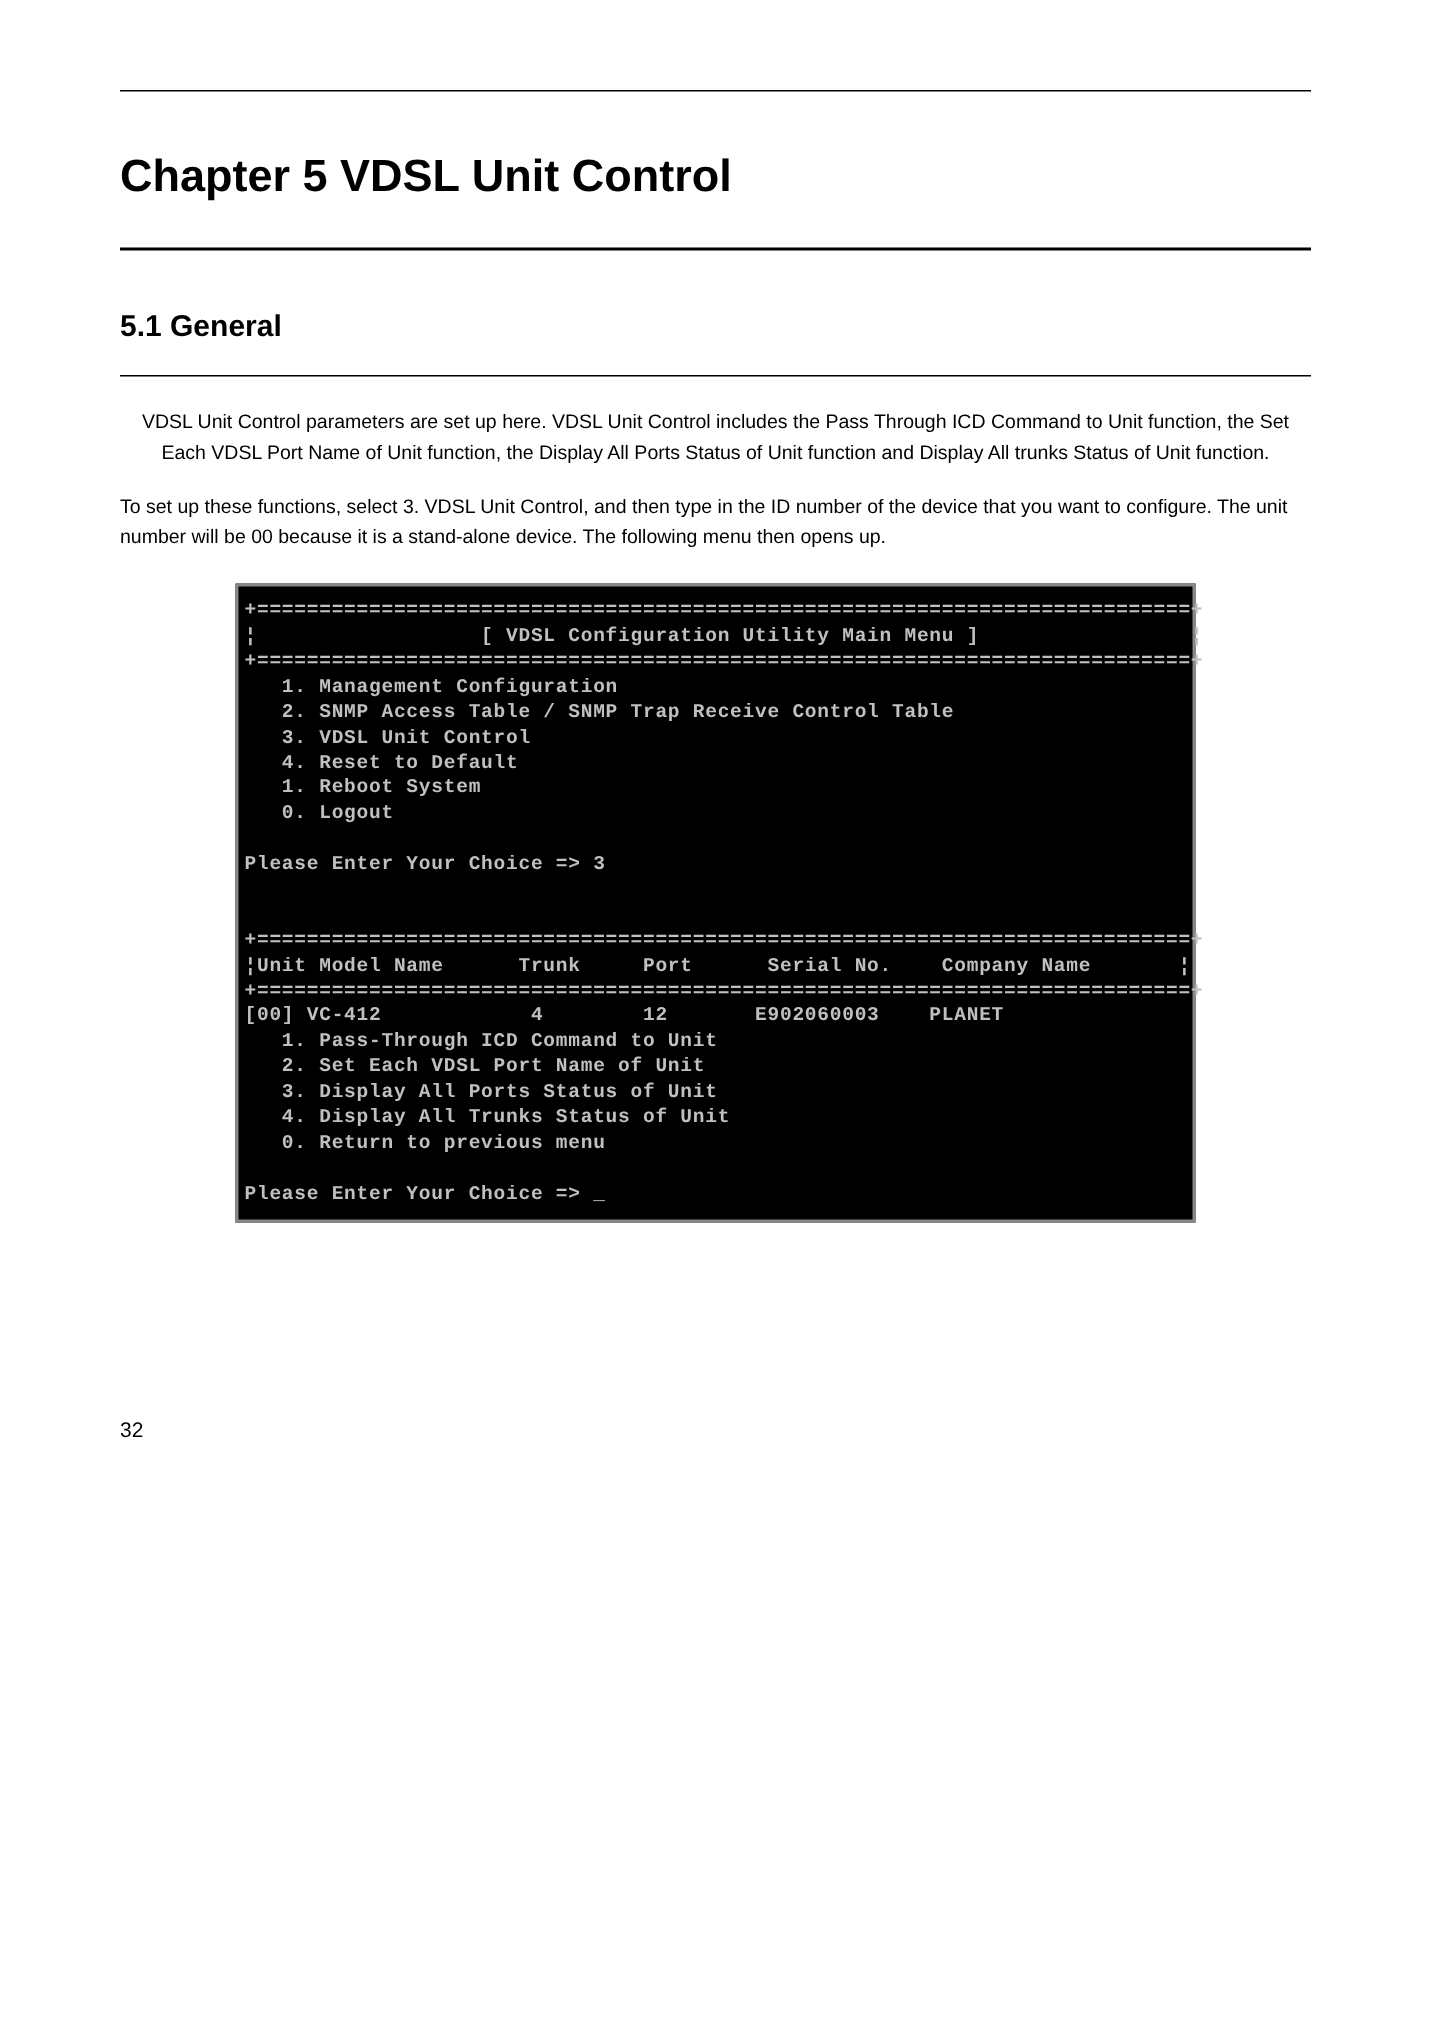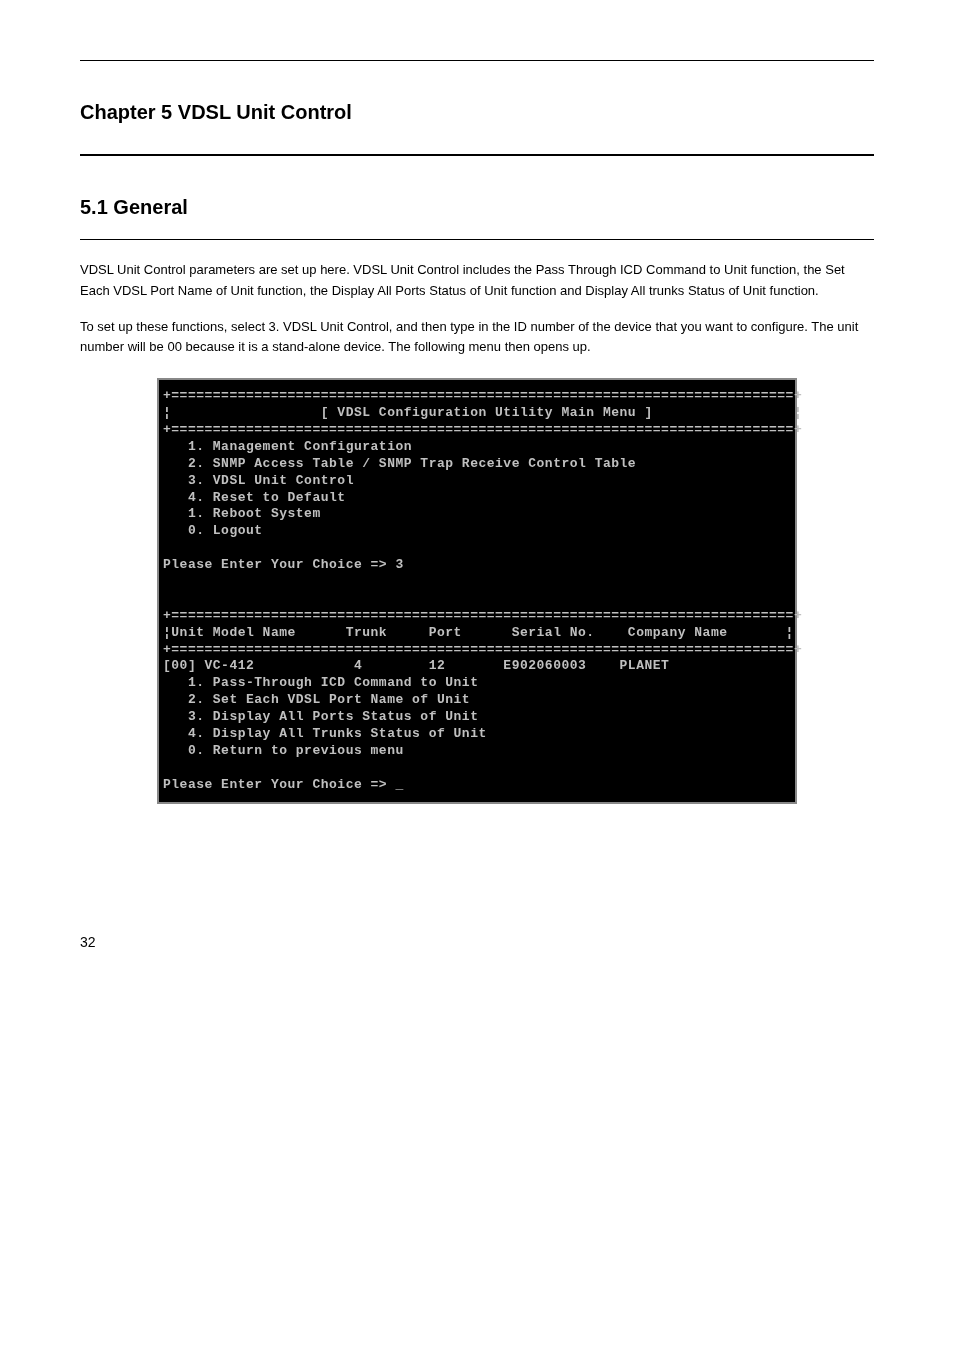--- a/index.html
+++ b/index.html
@@ -12,41 +12,42 @@
       background: #fff;
       width: 954px;
       padding: 60px 80px;
       color: #000;
     }
     .top-line {
       border-top: 1px solid #000;
       margin-bottom: 40px;
     }
     .chapter-heading {
-      font-size: 20px;
+      font-size: 30px;
       font-weight: bold;
       margin-bottom: 30px;
     }
     .heavy-divider {
       border-top: 2px solid #000;
       margin-bottom: 40px;
     }
     .section-heading {
       font-size: 20px;
       font-weight: bold;
       margin-bottom: 20px;
     }
     .light-divider {
       border-top: 1px solid #000;
       margin-bottom: 20px;
     }
     .body-text {
       font-size: 13px;
       line-height: 1.6;
       margin-bottom: 15px;
+      text-align: center;
     }
     .instruction-text {
       font-size: 13px;
       line-height: 1.6;
       margin-bottom: 8px;
     }
     .terminal-screenshot {
       border: 2px solid #888;
       background: #000;
       color: #c0c0c0;

